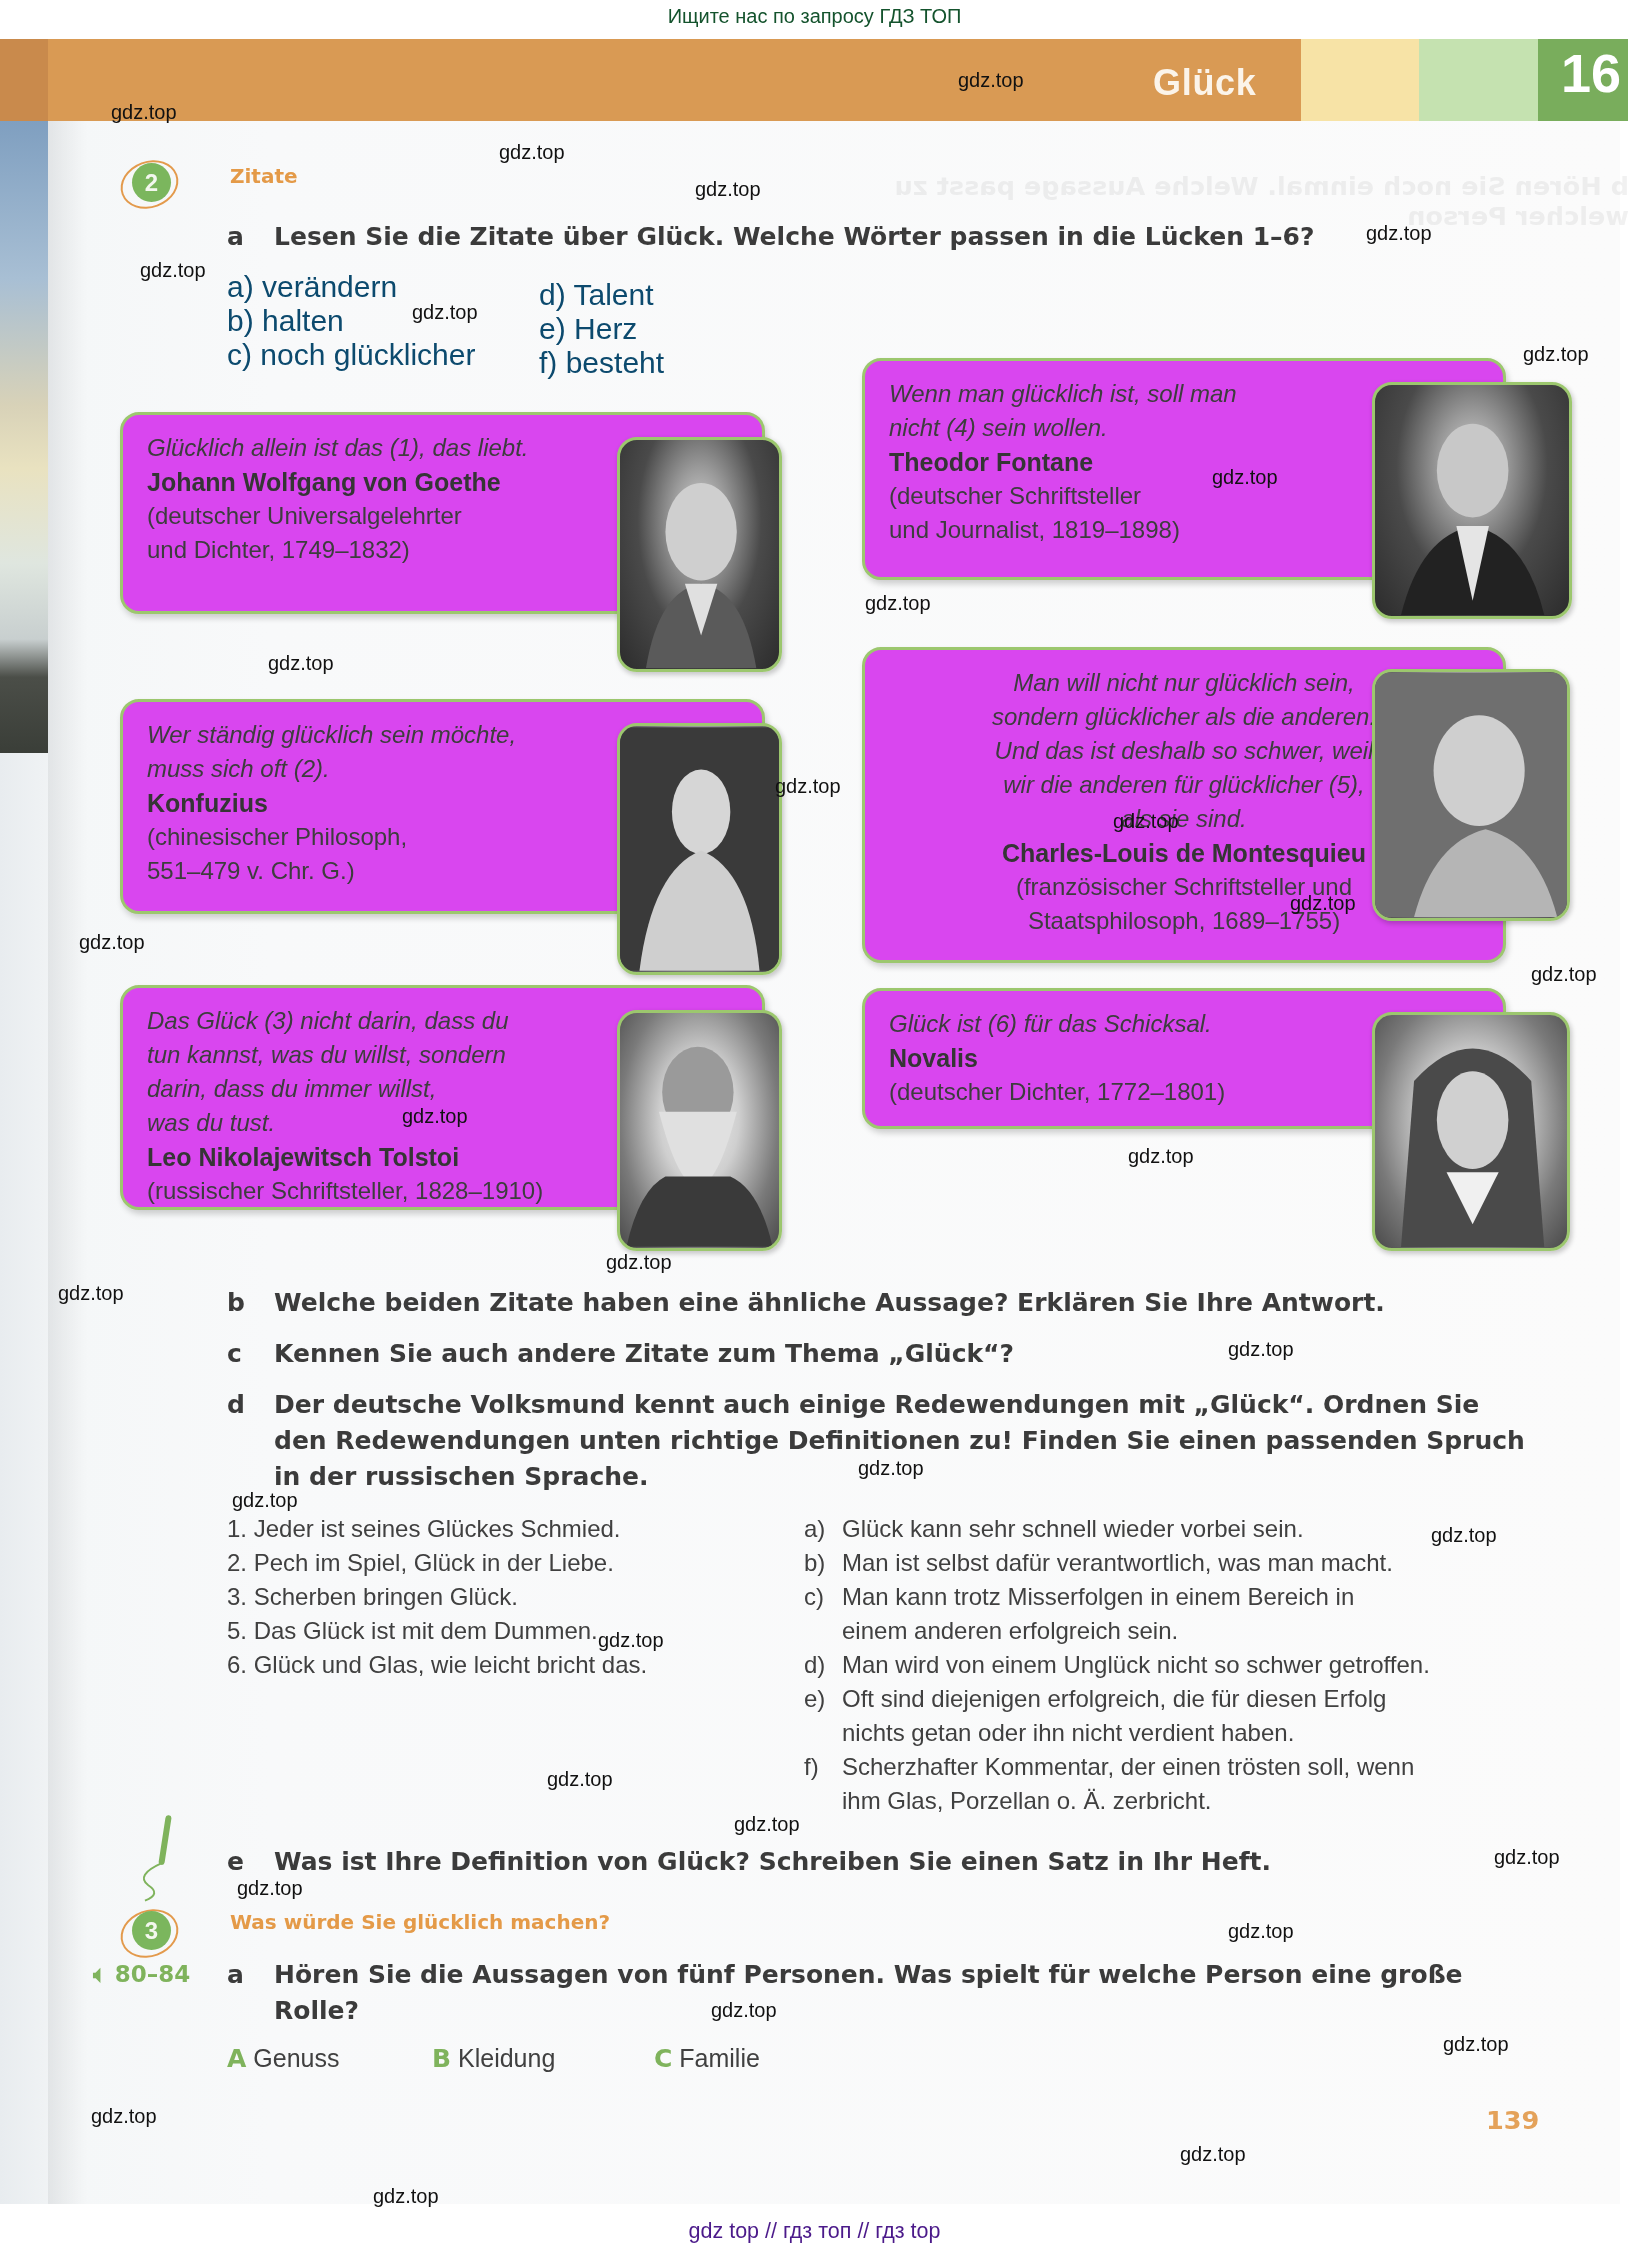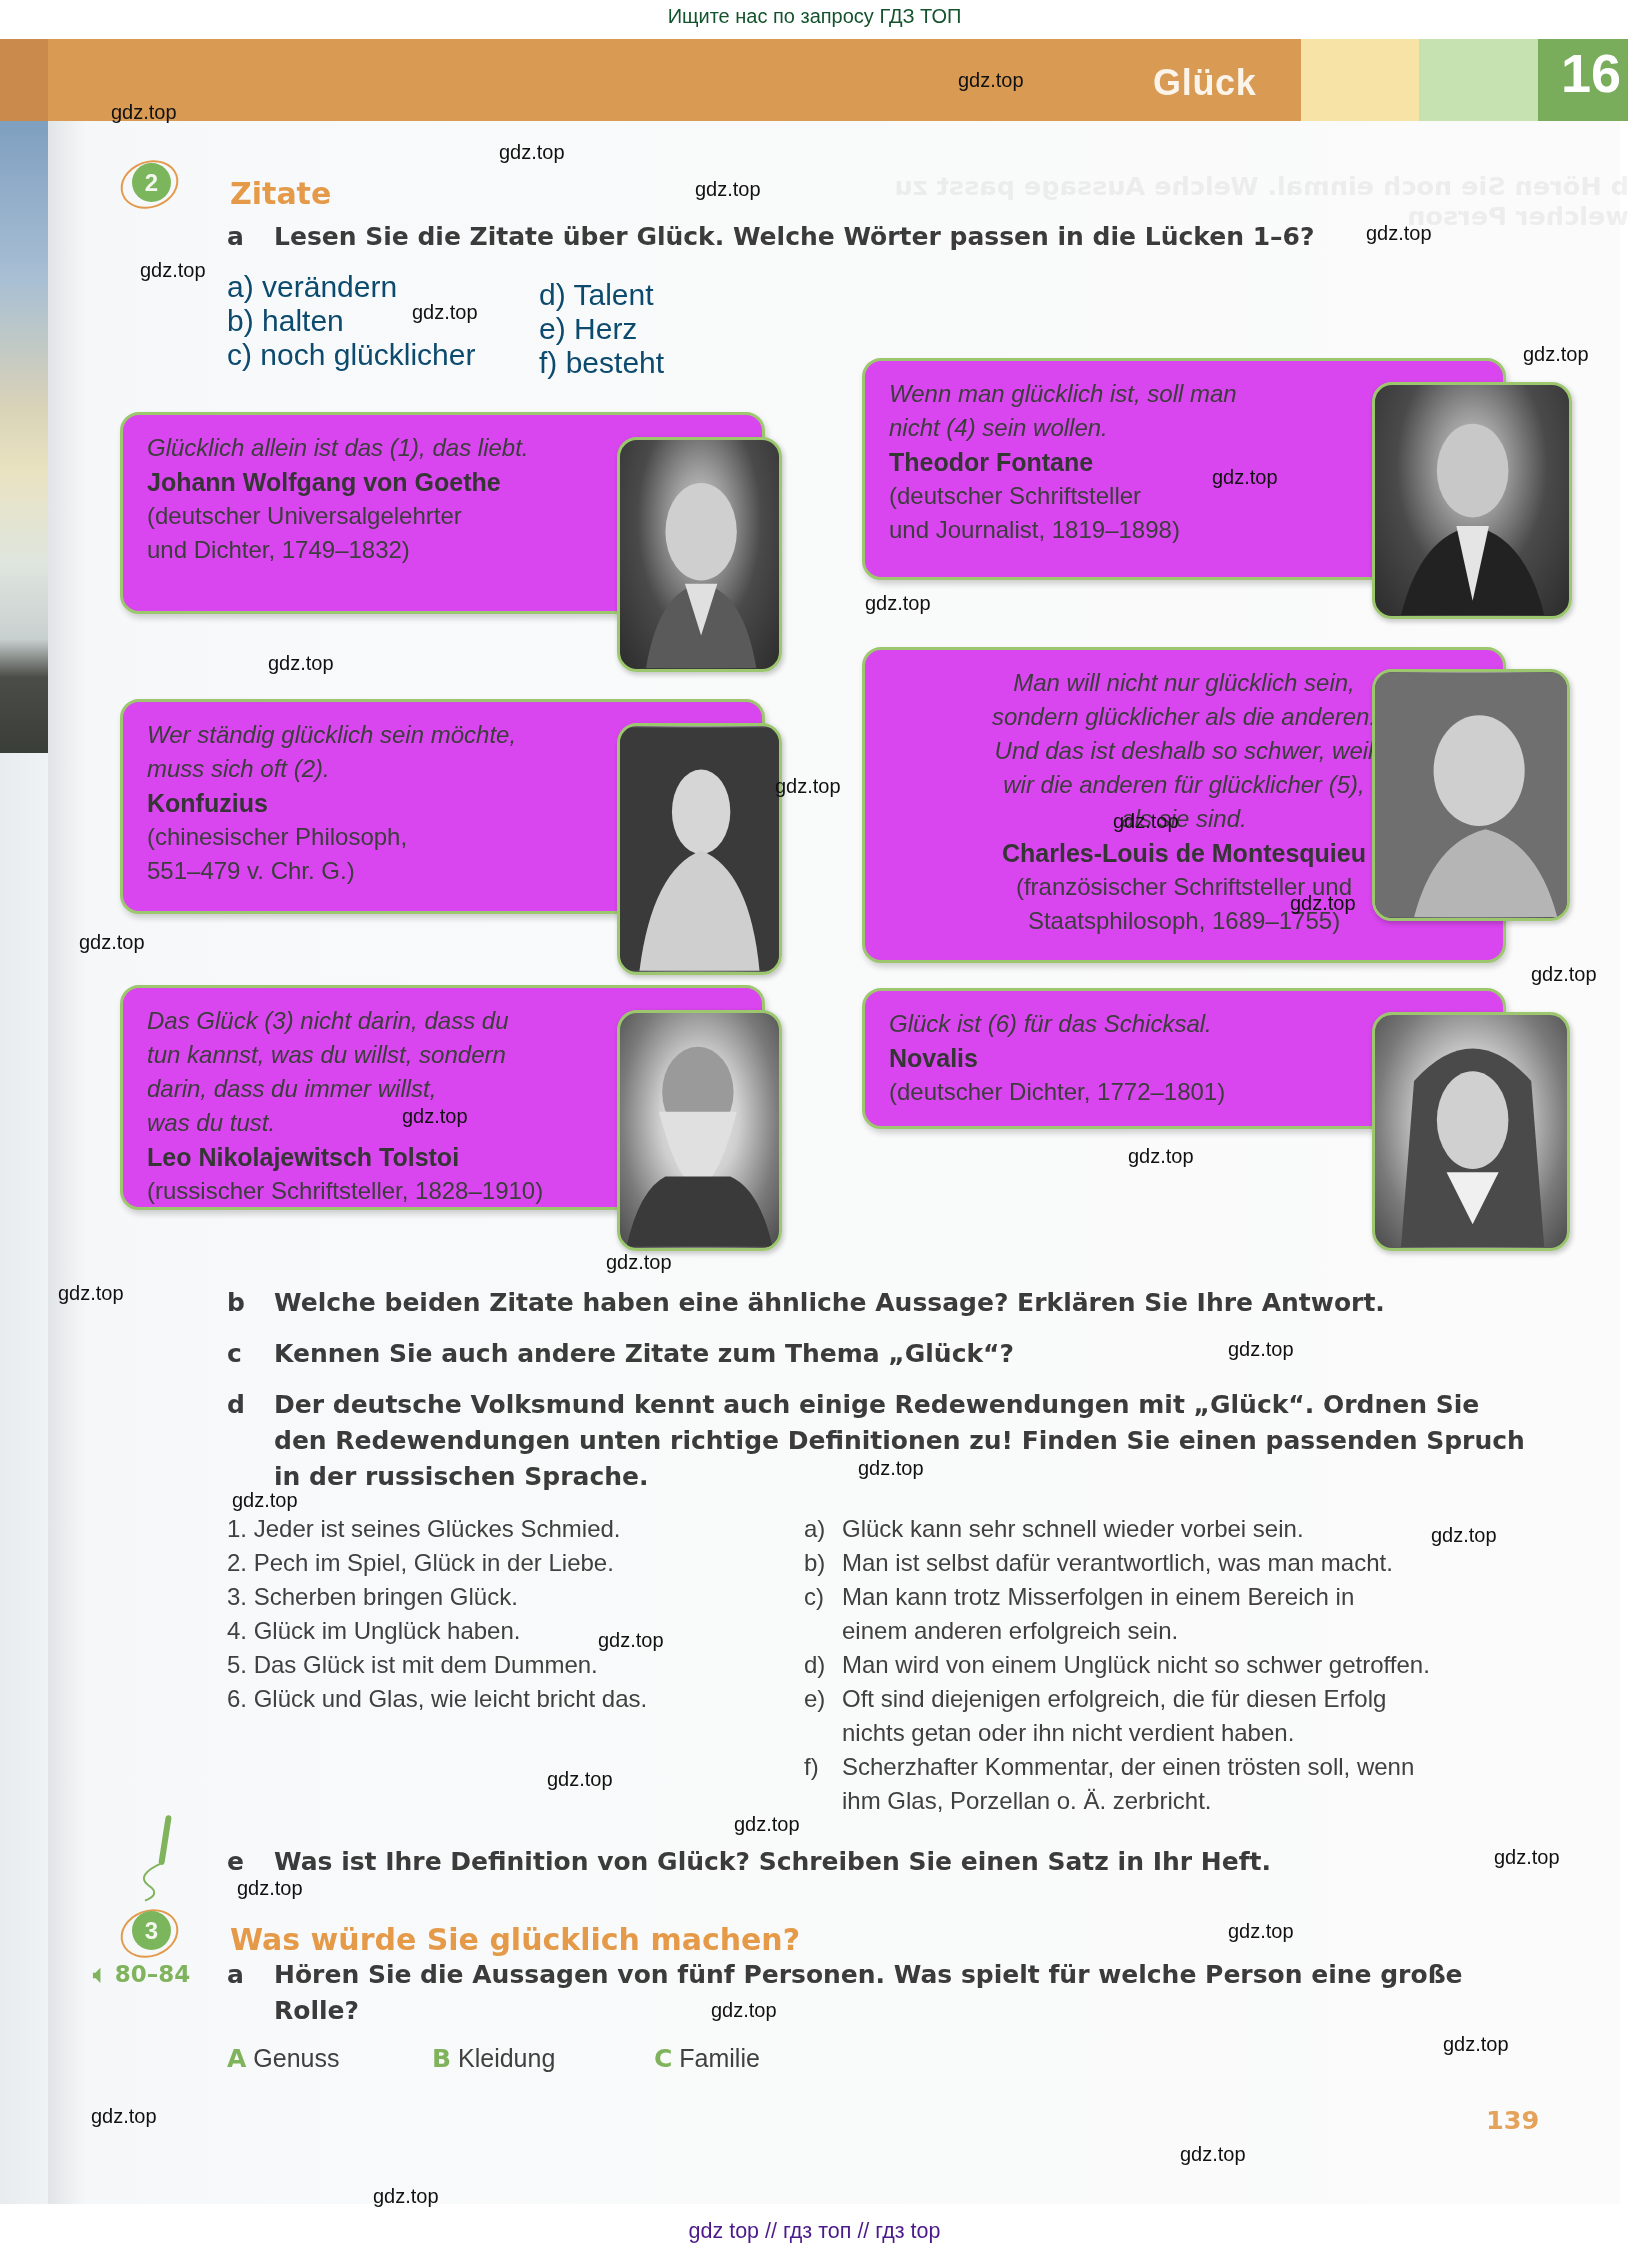--- a/index.html
+++ b/index.html
@@ -27,21 +27,21 @@
   .hdr-orange-edge { left:0; top:39px; width:48px; height:82px; background:#c98a4c; }
   .hdr-yellow { left:1301px; top:39px; width:118px; height:82px; background:#f7e3a6; }
   .hdr-lgreen { left:1419px; top:39px; width:120px; height:82px; background:#c5e2b0; }
   .hdr-dgreen { left:1538px; top:39px; width:90px; height:82px; background:#79ad5c; }
   .hdr-title { left:1153px; top:62px; font-size:36px; font-weight:bold; color:#fbf4ea; letter-spacing:0.7px; }
   .hdr-num { left:1561px; top:42px; font-size:54px; font-weight:bold; color:#ffffff; }
 
   .ex-badge { width:39px; height:39px; border-radius:50%; background:#7bb65d; color:#f3f7ee;
     font-weight:bold; font-size:24px; text-align:center; line-height:39px; }
   .ex-ring { border:2.7px solid #e39a4c; border-radius:50%; transform:rotate(-20deg); }
-  .ex-title { font-family:"DejaVu Sans", sans-serif; font-weight:bold; color:#e49a48; font-size:30px;margin-top:12px; }
+  .ex-title { font-family:"DejaVu Sans", sans-serif; font-weight:bold; color:#e49a48; font-size:20px; }
   .task { font-family:"DejaVu Sans", sans-serif; font-weight:bold; font-size:25px; color:#3b3b3b; line-height:36px; }
   .task .letter { display:inline-block; width:47px; }
   .word-opt { font-size:30px; color:#0c4a6e; line-height:34px; }
 
   .qbox {
     background:#d946ef; border:3.4px solid #9cc76e; border-radius:19px;
     box-shadow:2px 4px 6.7px rgba(0,0,0,0.18);
     padding:16px 24px; box-sizing:border-box;
   }
   .qbox .q { font-style:italic; font-size:24px; line-height:34px; color:#3d3d3d; white-space:pre-line; }
@@ -206,21 +206,20 @@
 <div class="abs task" style="left:227px;top:1387px;width:1331px;">
   <div><span class="letter">d</span><span>Der deutsche Volksmund kennt auch einige Redewendungen mit „Glück“. Ordnen Sie</span></div>
   <div style="padding-left:47px;">den Redewendungen unten richtige Definitionen zu! Finden Sie einen passenden Spruch</div>
   <div style="padding-left:47px;">in der russischen Sprache.</div>
 </div>
 
 <div class="abs" style="left:227px;top:1512px;width:538px;">
   <div class="list-item">1. Jeder ist seines Glückes Schmied.</div>
   <div class="list-item">2. Pech im Spiel, Glück in der Liebe.</div>
   <div class="list-item">3. Scherben bringen Glück.</div>
-  <div class="list-item">4. Glück im Unglück haben.</div>
   <div class="list-item">5. Das Glück ist mit dem Dummen.</div>
   <div class="list-item">6. Glück und Glas, wie leicht bricht das.</div>
 </div>
 
 <div class="abs" style="left:804px;top:1512px;width:773px;">
   <div class="def-item"><span class="lbl">a)</span><span class="txt">Glück kann sehr schnell wieder vorbei sein.</span></div>
   <div class="def-item"><span class="lbl">b)</span><span class="txt">Man ist selbst dafür verantwortlich, was man macht.</span></div>
   <div class="def-item"><span class="lbl">c)</span><span class="txt">Man kann trotz Misserfolgen in einem Bereich in
 einem anderen erfolgreich sein.</span></div>
   <div class="def-item"><span class="lbl">d)</span><span class="txt">Man wird von einem Unglück nicht so schwer getroffen.</span></div>

